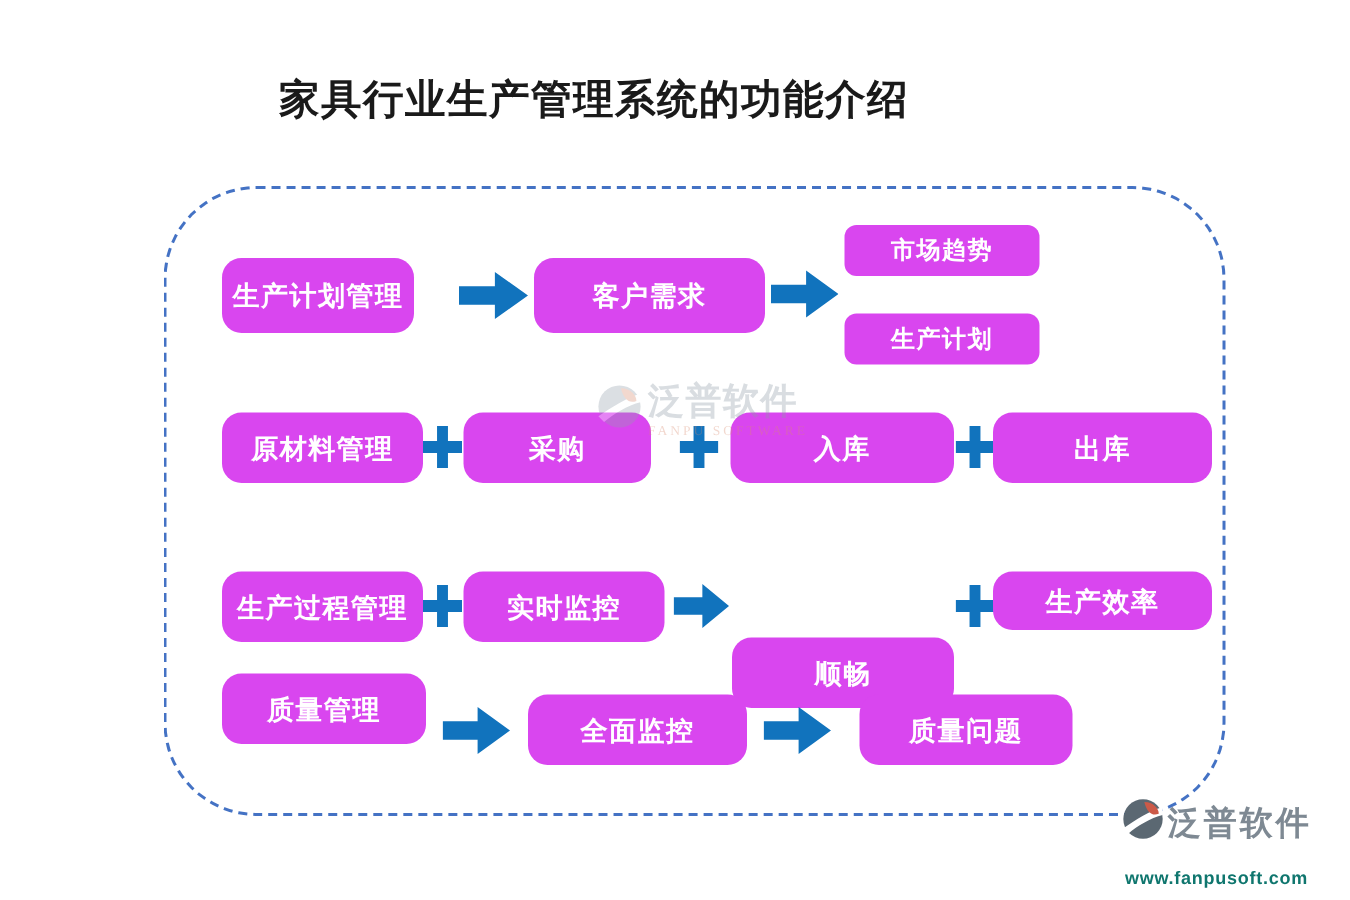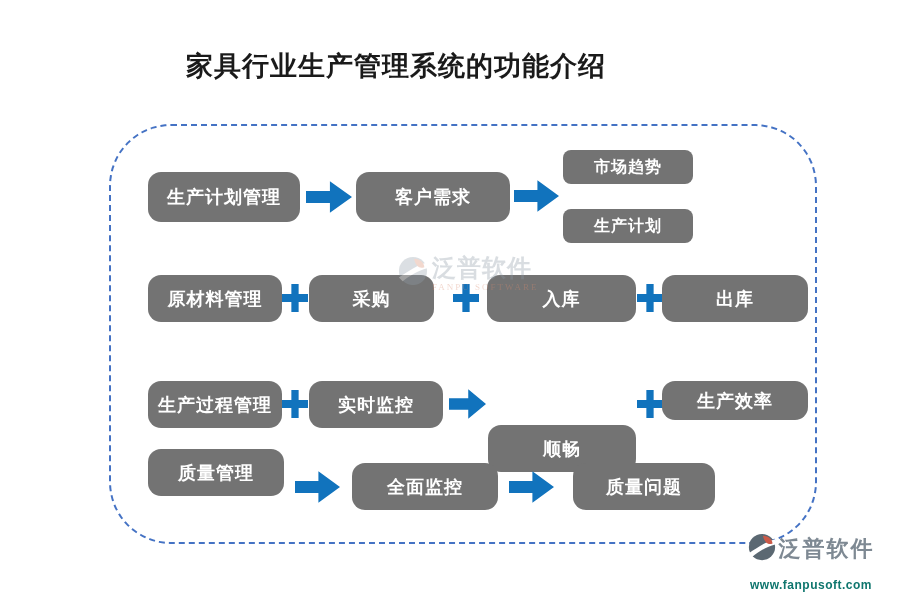--- a/index.html
+++ b/index.html
@@ -11,21 +11,21 @@
   .title{
     position:absolute;left:0;top:48px;width:792px;
     text-align:center;font-size:27px;font-weight:600;color:#1a1a1a;
     letter-spacing:1px;
   }
   .frame{
     position:absolute;left:109px;top:124px;width:708px;height:420px;
     border:2px dashed #4472c4;border-radius:62px;box-sizing:border-box;
   }
   .bx{
-    position:absolute;background:#737373;color:#ffffff;
+    position:absolute;background:#d946ef;color:#ffffff;
     display:flex;align-items:center;justify-content:center;
     font-weight:700;border-radius:13px;letter-spacing:1px;
     font-size:18px;
   }
   .bx.small{border-radius:8px;font-size:16px;}
   .arrow{
     position:absolute;background:#1173bd;
     -webkit-clip-path:polygon(0 32%,52% 32%,52% 4%,100% 50%,52% 96%,52% 68%,0 68%);
     clip-path:polygon(0 32%,52% 32%,52% 4%,100% 50%,52% 96%,52% 68%,0 68%);
   }
@@ -49,21 +49,21 @@
   .logo-cn{font-size:22px;font-weight:700;color:#7e8993;letter-spacing:2px;line-height:1;}
   .logo-url{font-size:12px;color:#0f766e;letter-spacing:0.5px;margin-top:13px;font-family:"Liberation Sans","DejaVu Sans",sans-serif;font-weight:bold;}
 </style>
 </head>
 <body>
 
 <div class="title">家具行业生产管理系统的功能介绍</div>
 
 <div class="frame"></div>
 
-<div class="bx" style="left:148px;top:172px;width:152px;height:50px;">生产计划管理</div>
+<div class="bx" style="left:148px;top:172px;width:128px;height:50px;">生产计划管理</div>
 <div class="arrow" style="left:306px;top:180px;width:46px;height:34px;"></div>
 <div class="bx" style="left:356px;top:172px;width:154px;height:50px;">客户需求</div>
 <div class="arrow" style="left:514px;top:179px;width:45px;height:34px;"></div>
 <div class="bx small" style="left:563px;top:150px;width:130px;height:34px;">市场趋势</div>
 <div class="bx small" style="left:563px;top:209px;width:130px;height:34px;">生产计划</div>
 
 <div class="bx" style="left:148px;top:275px;width:134px;height:47px;text-align:center;">原材料管理</div>
 <div class="plus" style="left:282px;top:284px;"></div>
 <div class="bx" style="left:309px;top:275px;width:125px;height:47px;">采购</div>
 <div class="plus" style="left:453px;top:284px;"></div>

